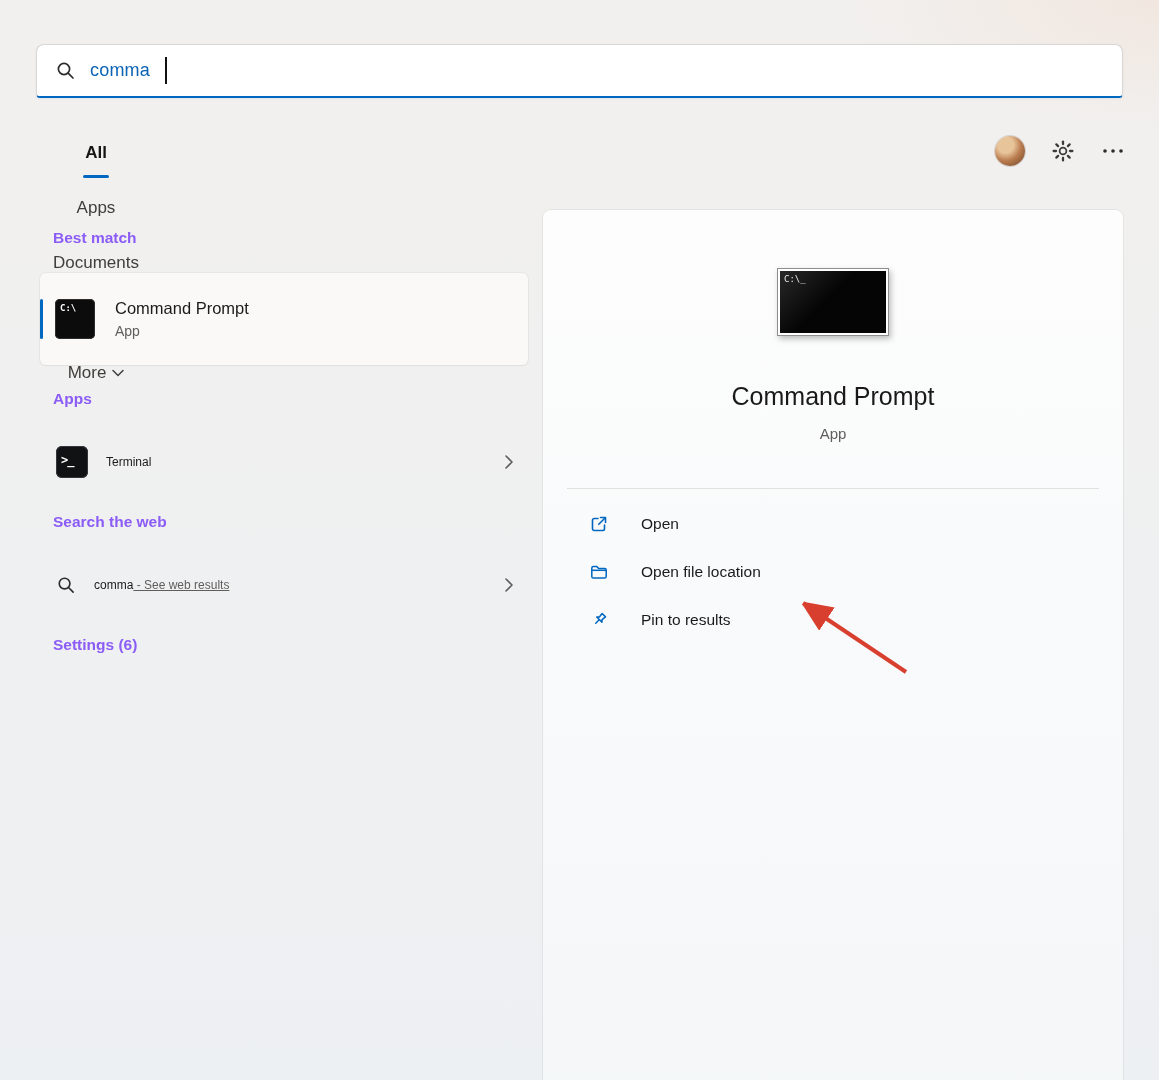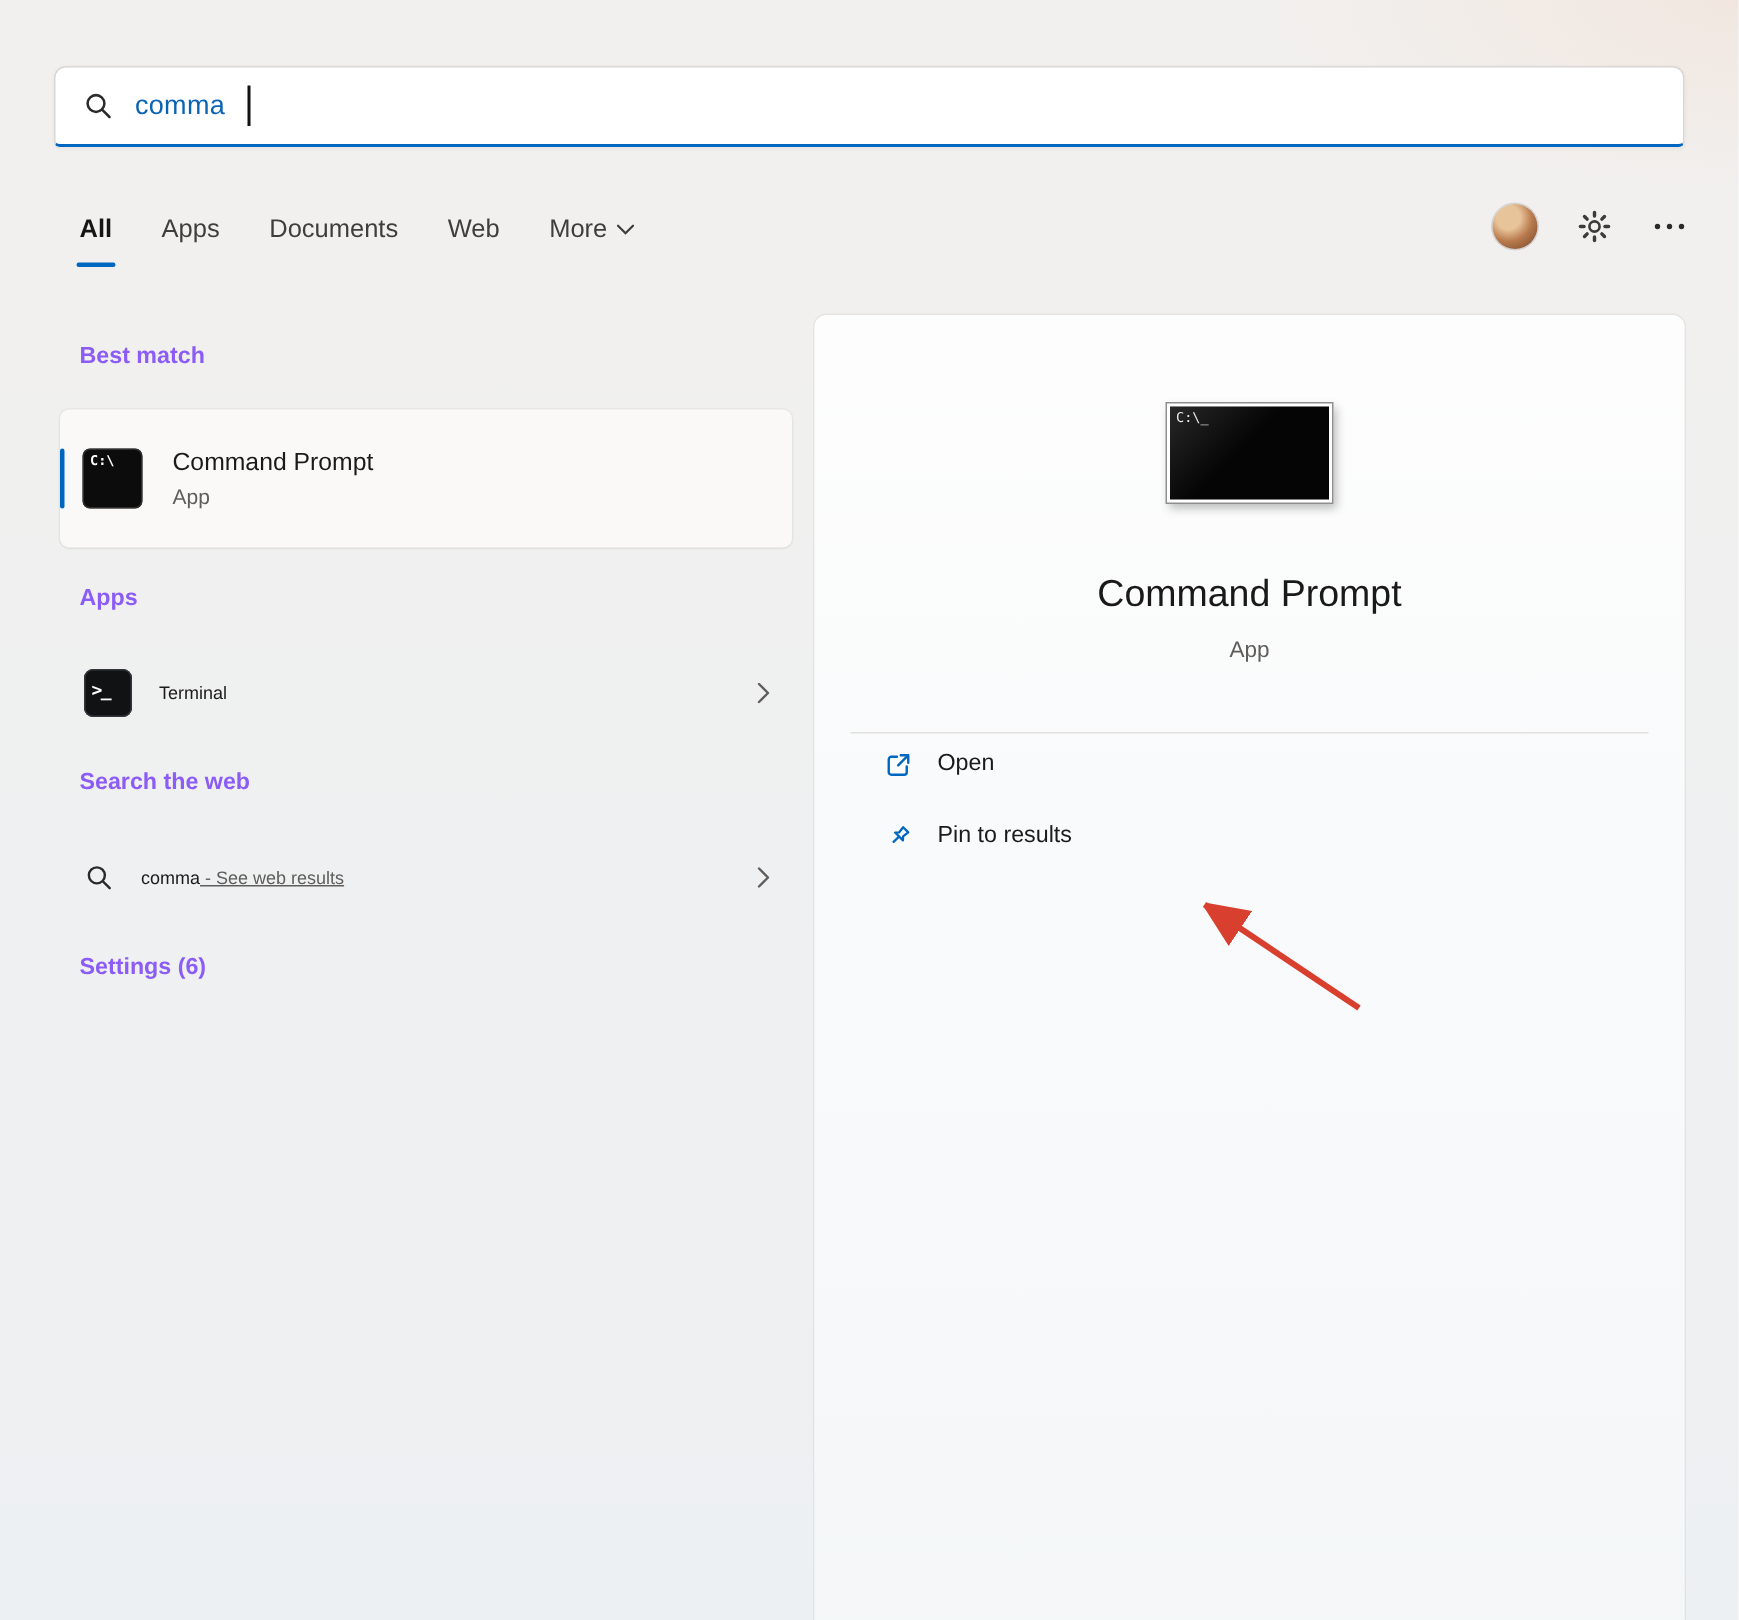--- a/index.html
+++ b/index.html
@@ -22,21 +22,21 @@
   .searchbox{
     position:absolute;left:36px;top:44px;width:1087px;height:54px;
     background:#ffffff;border:1px solid #d9d7d5;border-bottom:2px solid var(--accent);
     border-radius:8px 8px 4px 4px;display:flex;align-items:center;gap:14px;
     padding:0 18px;box-shadow:0 1px 3px rgba(0,0,0,0.05);cursor:text;
   }
   .searchbox .query{font-size:18px;color:#0b63b4;letter-spacing:.2px;}
   .caret{width:1.5px;height:27px;background:#111;margin-left:1px;animation:blink 1.1s steps(1) infinite;}
   @keyframes blink{50%{opacity:0;}}
   
-  .tabs{position:absolute;left:53px;top:143px;display:flex;gap:33px;align-items:center;}
+  .tabs{position:absolute;left:53px;top:143px;display:flex;gap:33px;align-items:center;flex-direction:column;}
   .tab{position:relative;font-size:17px;color:#3f3e3c;cursor:pointer;display:flex;align-items:center;gap:6px;padding-bottom:2px;}
   .tab.active{color:#151515;font-weight:700;}
   .tab.active::after{content:"";position:absolute;left:-2px;right:-2px;bottom:-13px;height:3px;border-radius:2px;background:var(--accent);}
   .hdr-right{position:absolute;right:34px;top:136px;display:flex;align-items:center;gap:26px;}
   .avatar{width:30px;height:30px;border-radius:50%;cursor:pointer;
     background:radial-gradient(circle at 35% 30%, #e8c49a 0 28%, #b97b4e 55%, #6e4326 100%);
     box-shadow:0 0 0 1px rgba(0,0,0,0.12);}
   .iconbtn{cursor:pointer;display:flex;align-items:center;justify-content:center;}
   
   .sec-heading{position:absolute;left:53px;font-size:15.5px;font-weight:700;color:#8b5cf6;}
@@ -80,21 +80,21 @@
     box-shadow:2px 3px 6px rgba(0,0,0,0.25);
     text-decoration:underline;
   }
   .cmd-icon-lg .screen{position:relative;width:100%;height:100%;background:
       linear-gradient(135deg, rgba(255,255,255,0.14), rgba(255,255,255,0) 45%),#050505;}
   .cmd-icon-lg .glyph{position:absolute;top:3px;left:4px;font:9px "DejaVu Sans Mono",monospace;color:#e8e8e8;}
   .panel-title{position:absolute;left:0;right:0;top:172px;text-align:center;font-size:25px;font-weight:400;color:#191919;}
   .panel-sub{position:absolute;left:0;right:0;top:215px;text-align:center;font-size:15px;color:var(--text-dim);}
   .panel-divider{position:absolute;left:24px;right:24px;top:278px;height:1px;background:#e1e0de;}
   .actions{position:absolute;left:16px;right:16px;top:290px;}
-  .action{height:48px;border-radius:5px;display:flex;gap:16px;padding:0 14px 0 30px;cursor:pointer;font-size:15.5px;color:#1b1b1b;}
+  .action{height:48px;border-radius:5px;display:flex;align-items:center;gap:32px;padding:0 14px 0 30px;cursor:pointer;font-size:15.5px;color:#1b1b1b;}
   .action.highlight{background:rgba(255,255,255,0.92);box-shadow:0 0 0 1px #ebeae8,0 1px 2px rgba(0,0,0,0.04);}
   .aicon{width:20px;height:20px;flex:none;display:flex;}
   
   .annotation{position:absolute;inset:0;pointer-events:none;}
   svg{display:block;}
 </style>
 </head>
 <body>
 
 <div class="searchbox" role="textbox">
@@ -222,20 +222,29 @@
         <svg width="20" height="20" viewBox="0 0 20 20" fill="none" stroke="#0067c0" stroke-width="1.6" stroke-linecap="round" stroke-linejoin="round">
           <path d="M9 4.5 H5.2 A1.7 1.7 0 0 0 3.5 6.2 V14.8 A1.7 1.7 0 0 0 5.2 16.5 H13.8 A1.7 1.7 0 0 0 15.5 14.8 V11"></path>
           <polyline points="11.5,3.5 16.5,3.5 16.5,8.5"></polyline>
           <line x1="16.2" y1="3.8" x2="9.8" y2="10.2"></line>
         </svg>
       </span>
       <span>Open</span>
     </div>
 
 
+    <div class="action">
+      <span class="aicon">
+        <svg width="20" height="20" viewBox="0 0 20 20" fill="none" stroke="#0067c0" stroke-width="1.5" stroke-linejoin="round">
+          <path d="M2.8 6.2 A1.6 1.6 0 0 1 4.4 4.6 h3.4 l1.9 1.9 h5.9 A1.6 1.6 0 0 1 17.2 8.1 v6.3 a1.6 1.6 0 0 1-1.6 1.6 h-11.2 a1.6 1.6 0 0 1-1.6-1.6 z"></path>
+          <path d="M2.8 8.3 h14.4"></path>
+        </svg>
+      </span>
+      <span>Open file location</span>
+    </div>
 
 
     <div class="action">
       <span class="aicon">
         <svg width="20" height="20" viewBox="0 0 20 20" fill="none" stroke="#0067c0" stroke-width="1.5" stroke-linecap="round" stroke-linejoin="round">
           <g transform="rotate(45 10 10)">
             <path d="M7.6 3.2 h4.8 l-.5 4.4 1.8 1.9 H6.3 l1.8-1.9 z"></path>
             <line x1="10" y1="9.7" x2="10" y2="14.6"></line>
           </g>
         </svg>

